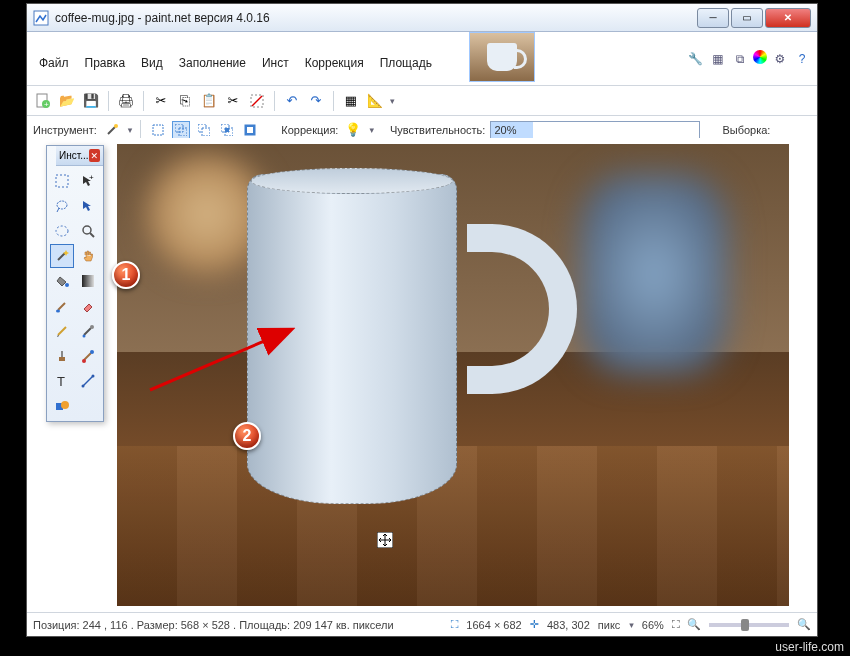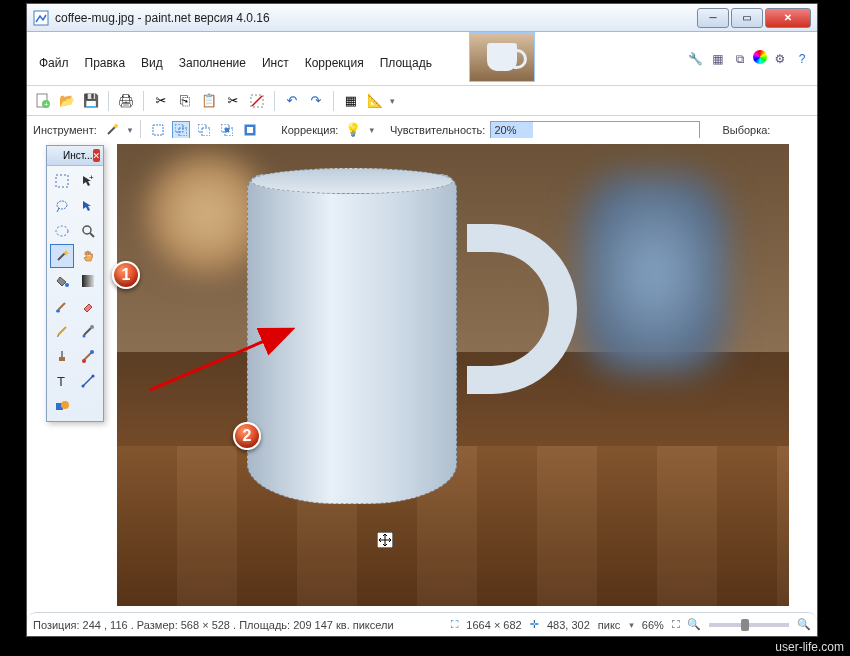--- a/index.html
+++ b/index.html
@@ -34,28 +34,28 @@
 .photo .blur1 { position:absolute; top:10px; left:30px; width:120px; height:120px; background: radial-gradient(#d8b888,#a07040); border-radius:50%; filter: blur(14px); }
 .photo .blur2 { position:absolute; top:30px; right:60px; width:150px; height:200px; background: radial-gradient(#88a8c8,#405068); border-radius:30%; filter: blur(16px); }
 .photo .mug2 { position:absolute; left:130px; top:30px; width:260px; height:340px; }
 .photo .mugbody { position:absolute; left:0; top:0; width:210px; height:330px; background: linear-gradient(90deg,#a8b8c8,#e8f0f8 40%,#d0dce8 70%,#b0c0d0); border-radius: 16px 16px 90px 90px / 16px 16px 40px 40px; border:1px dashed rgba(0,0,0,0.3); }
 .photo .mugtop { position:absolute; left:4px; top:-6px; width:202px; height:26px; background: linear-gradient(#c0cedc,#e0e8f0); border-radius: 50%; border:1px dashed rgba(0,0,0,0.3); }
 .photo .handle { position:absolute; right:-70px; top:50px; width:110px; height:170px; border: 28px solid #d8e2ec; border-left: none; border-radius: 0 120px 120px 0; }
 .photo .table { position:absolute; bottom:0; left:0; right:0; height:160px; background: linear-gradient(#8a5a30, #5c3618); }
 .photo .tablegrain { position:absolute; bottom:0; left:0; right:0; height:160px; background: repeating-linear-gradient(90deg, rgba(0,0,0,0.06) 0 60px, rgba(255,255,255,0.04) 60px 120px); }
 .cursor { position: absolute; left: 260px; bottom: 58px; width: 16px; height: 16px; }
 .toolsfloat { position: absolute; top: 145px; left: 46px; width: 58px; background: linear-gradient(#f4f8fc,#e6eef8); border: 1px solid #8aa0c0; box-shadow: 2px 2px 6px rgba(0,0,0,0.25); }
-.toolsfloat .hd { height: 20px; background: linear-gradient(#e8f0fa,#c8daf0); border-bottom: 1px solid #a8bcd8; display: flex; align-items: center; justify-content: space-between; padding: 0 16px; font-size: 10px; }
+.toolsfloat .hd { height: 20px; background: linear-gradient(#e8f0fa,#c8daf0); border-bottom: 1px solid #a8bcd8; display: flex; align-items: center; justify-content: space-between; padding: 0 3px; font-size: 10px; margin-left: 9px; }
 .toolsfloat .hd .x { width: 13px; height: 13px; background: #d03828; color: #fff; font-size: 9px; display: flex; align-items: center; justify-content: center; border-radius: 2px; }
 .toolsgrid { display: grid; grid-template-columns: 1fr 1fr; gap: 1px; padding: 3px; }
 .tool { width: 24px; height: 24px; display: flex; align-items: center; justify-content: center; border: 1px solid transparent; font-size: 14px; }
 .tool.sel { border: 1px solid #3a78c8; background: #cfe2fa; }
 .marker { position: absolute; width: 28px; height: 28px; border-radius: 50%; background: radial-gradient(circle at 35% 30%, #ff9060, #d01800); border: 2px solid #fff; box-shadow: 0 2px 4px rgba(0,0,0,0.5), inset 0 -4px 6px rgba(0,0,0,0.3); color: #fff; font-weight: bold; font-size: 16px; display: flex; align-items: center; justify-content: center; }
 .arrow { position: absolute; }
-.statusbar { position: absolute; bottom: 0; left: 0; right: 0; height: 24px; background: #fff; border-top: 1px solid #d0d6de; display: flex; align-items: center; font-size: 11px; color: #444; padding: 0 6px; gap: 8px; border-radius: 9px; }
+.statusbar { position: absolute; bottom: 0; left: 0; right: 0; height: 24px; background: #fff; border-top: 1px solid #d0d6de; display: flex; align-items: center; font-size: 11px; color: #444; padding: 0 6px; gap: 8px; }
 .statusbar .sp { flex: 0 0 auto; }
 .statusbar .psh { margin-left: auto; display: flex; align-items: center; gap: 8px; }
 .watermark { position: absolute; bottom: 2px; right: 6px; color: #ddd; font-size: 12px; font-family: Verdana, sans-serif; }
 .dd { font-size:9px; color:#667; margin-left:1px; }
 </style>
 </head>
 <body>
 
 <div class="outer">
 

